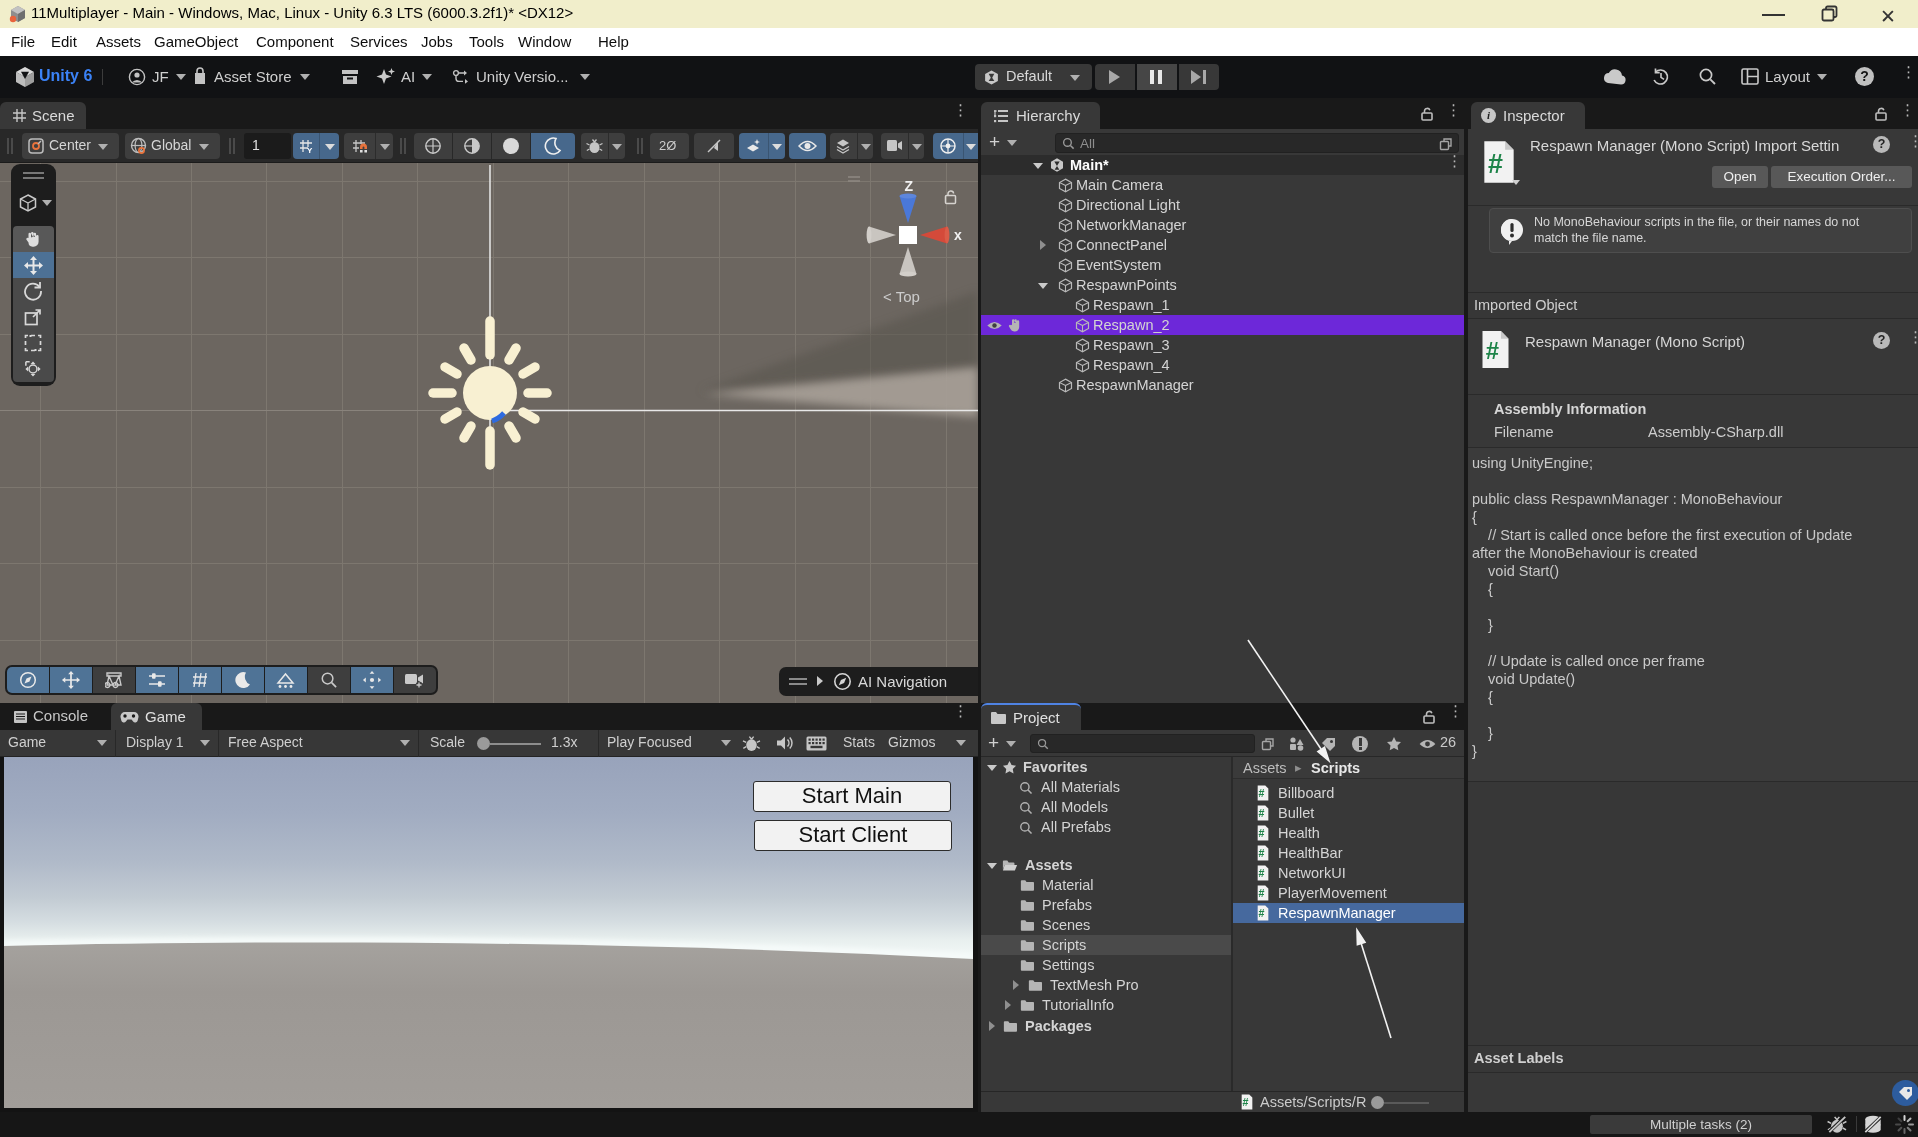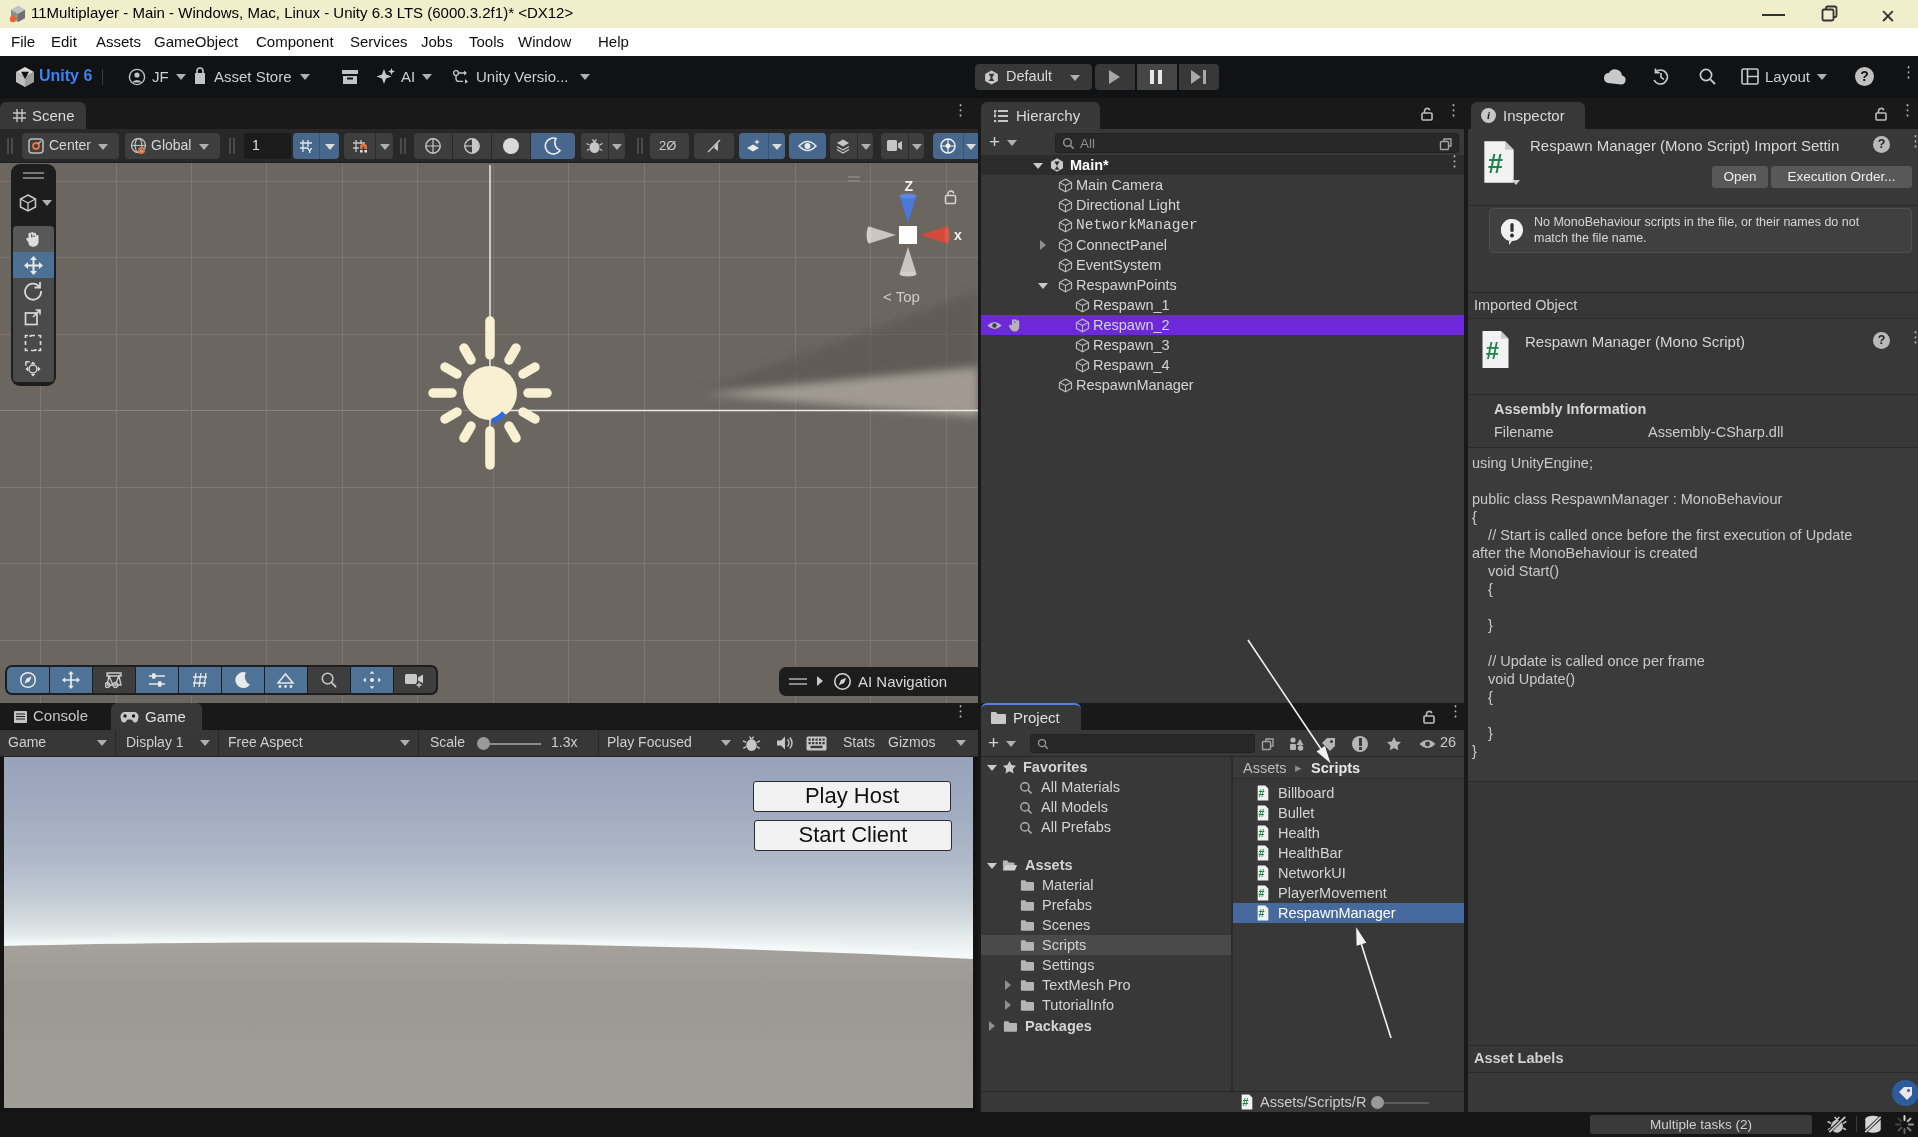--- a/index.html
+++ b/index.html
@@ -503,21 +503,21 @@
       </svg>
       <span class="a" style="left:95px;top:2px;font-size:14.5px;color:#d4d4d4">Directional Light</span>
     </div>
 <div class="a" style="left:0;top:77px;width:483px;height:20px;">
       <svg class="a" style="left:77px;top:3px" width="15" height="15" viewBox="0 0 20 20">
         <polygon points="10,1.5 18,6 18,14 10,18.5 2,14 2,6" fill="none" stroke="#b9b9b9" stroke-width="1.6"></polygon>
         <path d="M10,10 L18,6 M10,10 L2,6 M10,10 V18.5" stroke="#b9b9b9" stroke-width="1.4"></path>
       </svg>
       <span class="a" style="left:95px;top:2px;font-size:14.5px;color:#d4d4d4">Main Camera</span>
     </div>
-<div class="a" style="left:0;top:117px;width:456px;height:20px;font-family:Liberation Mono, monospace;">
+<div class="a" style="left:0;top:117px;width:456px;height:20px;">
       <svg class="a" style="left:77px;top:3px" width="15" height="15" viewBox="0 0 20 20">
         <polygon points="10,1.5 18,6 18,14 10,18.5 2,14 2,6" fill="none" stroke="#b9b9b9" stroke-width="1.6"></polygon>
         <path d="M10,10 L18,6 M10,10 L2,6 M10,10 V18.5" stroke="#b9b9b9" stroke-width="1.4"></path>
       </svg>
       <span class="a" style="left:95px;top:2px;font-size:14.5px;color:#d4d4d4">NetworkManager</span>
     </div>
 <div class="a" style="left:0;top:137px;width:483px;height:20px;">
       <div class="tri-r a" style="left:59px;top:5px"></div>
       <svg class="a" style="left:77px;top:3px" width="15" height="15" viewBox="0 0 20 20">
         <polygon points="10,1.5 18,6 18,14 10,18.5 2,14 2,6" fill="none" stroke="#b9b9b9" stroke-width="1.6"></polygon>
@@ -741,21 +741,21 @@
             <stop offset="0.3" stop-color="#9c9894"></stop>
             <stop offset="1" stop-color="#a19d99"></stop>
         </linearGradient>
         <filter id="hz" x="-20%" y="-20%" width="140%" height="140%">
             <feGaussianBlur stdDeviation="2.5"></feGaussianBlur>
           </filter>
       </defs>
       <path d="M0,184 C300,177 650,180 969,197 L969,204 C650,187 300,184 0,191 Z" fill="#f6fbfa" filter="url(#hz)"></path>
       <path d="M0,189 C300,182 650,185 969,202 L969,351 L0,351 Z" fill="url(#gnd)"></path>
     </svg>
-    <div class="a" style="left:749px;top:24px;width:198px;height:31px;background:#f2f2f2;border:1.5px solid #2c2c2c;border-radius:3px;text-align:center;font-size:22px;color:#111;line-height:28px">Play Host</div>
+    <div class="a" style="left:749px;top:24px;width:198px;height:31px;background:#f2f2f2;border:1.5px solid #2c2c2c;border-radius:3px;text-align:center;font-size:22px;color:#111;line-height:28px">Start Main</div>
     <div class="a" style="left:750px;top:63px;width:198px;height:31px;background:#f2f2f2;border:1.5px solid #2c2c2c;border-radius:3px;text-align:center;font-size:22px;color:#111;line-height:28px">Start Client</div>
   </div>
 </div>
 
 <div class="a" style="left:981px;top:703px;width:483px;height:409px;background:#383838">
   <div class="a" style="left:0;top:0;width:483px;height:27px;background:#191919"></div>
   <div class="tab a" style="left:0;top:0;width:100px;height:27px;border-top:2px solid #4f83e3">
     <svg style="margin-left:9px" width="16" height="13" viewBox="0 0 16 13">
         <path d="M1,2 a1,1 0 0 1 1,-1 h4 l1.5,2 H15 a1,1 0 0 1 1,1 v8 a1,1 0 0 1 -1,1 H2 a1,1 0 0 1 -1,-1 z" fill="#c8c8c8"></path>
       </svg>
@@ -865,21 +865,21 @@
         <path d="M1,2 a1,1 0 0 1 1,-1 h4 l1.5,2 H15 a1,1 0 0 1 1,1 v8 a1,1 0 0 1 -1,1 H2 a1,1 0 0 1 -1,-1 z" fill="#b5b5b5"></path>
       </svg>
       <span class="a" style="left:61px;top:2px;font-size:14.5px;color:#d4d4d4">Scripts</span>
     </div>
 <div class="a" style="left:0;top:252px;width:250px;height:20px;">
       <svg class="a" style="left:39px;top:4px" width="14" height="12" viewBox="0 0 16 13">
         <path d="M1,2 a1,1 0 0 1 1,-1 h4 l1.5,2 H15 a1,1 0 0 1 1,1 v8 a1,1 0 0 1 -1,1 H2 a1,1 0 0 1 -1,-1 z" fill="#b5b5b5"></path>
       </svg>
       <span class="a" style="left:61px;top:2px;font-size:14.5px;color:#d4d4d4">Settings</span>
     </div>
-<div class="a" style="left:0;top:272px;width:250px;height:20px;">
+<div class="a" style="left:8px;top:272px;width:250px;height:20px;">
       <div class="tri-r a" style="left:24px;top:5px"></div>
       <svg class="a" style="left:39px;top:4px" width="14" height="12" viewBox="0 0 16 13">
         <path d="M1,2 a1,1 0 0 1 1,-1 h4 l1.5,2 H15 a1,1 0 0 1 1,1 v8 a1,1 0 0 1 -1,1 H2 a1,1 0 0 1 -1,-1 z" fill="#b5b5b5"></path>
       </svg>
       <span class="a" style="left:61px;top:2px;font-size:14.5px;color:#d4d4d4">TextMesh Pro</span>
     </div>
 <div class="a" style="left:0;top:292px;width:250px;height:20px;">
       <div class="tri-r a" style="left:24px;top:5px"></div>
       <svg class="a" style="left:39px;top:4px" width="14" height="12" viewBox="0 0 16 13">
         <path d="M1,2 a1,1 0 0 1 1,-1 h4 l1.5,2 H15 a1,1 0 0 1 1,1 v8 a1,1 0 0 1 -1,1 H2 a1,1 0 0 1 -1,-1 z" fill="#b5b5b5"></path>

